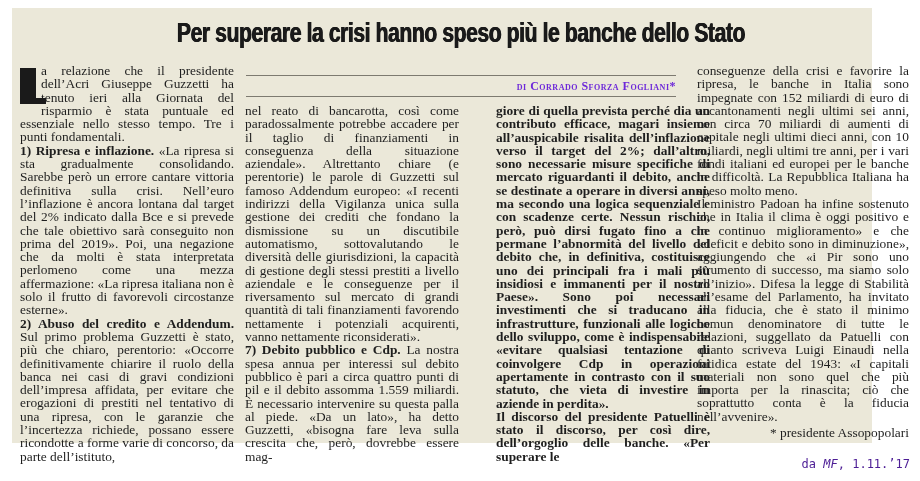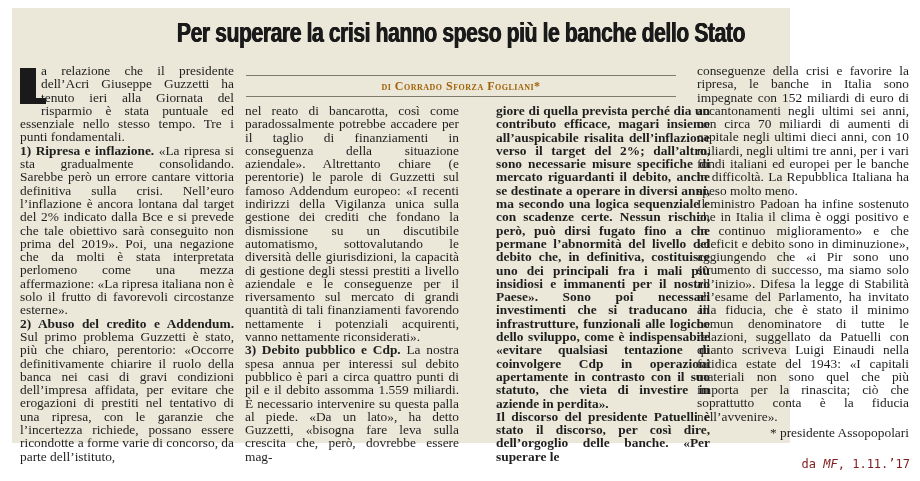--- a/index.html
+++ b/index.html
@@ -1,18 +1,18 @@
 <!DOCTYPE html>
 <html><head>
 <meta charset="utf-8">
 <style>
   html, body { margin:0; padding:0; background:#ffffff; }
   body { width:920px; height:481px; position:relative; overflow:hidden; }
   .panel {
-    position:absolute; left:12px; top:8px; width:778px; height:435px;
+    position:absolute; left:12px; top:8px; width:860px; height:435px;
     background:#ebe8d9;
   }
   .headline {
     position:absolute; left:0; top:10px; width:898px; text-align:center;
     font-family:"Liberation Sans", sans-serif; font-weight:bold;
     font-size:27px; letter-spacing:-0.5px; color:#1a1a1a;
     transform:scaleX(0.78); transform-origin:center;
     text-shadow:0.5px 0 0 #1a1a1a, -0.5px 0 0 #1a1a1a;
   }
   .col {
@@ -31,50 +31,50 @@
     font-family:"Liberation Sans", sans-serif; font-weight:bold;
     font-size:0; position:relative;
   }
   .dropcap::after{
     content:""; position:absolute; left:16px; bottom:0; width:10px; height:6px; background:#1a1a1a;
   }
   .b { font-weight:bold; }
   .byline {
     position:absolute; left:234px; top:67px; width:430px; height:14px;
     border-top:1.5px solid #7d7a70; border-bottom:1.5px solid #7d7a70;
-    padding:3px 0; text-align:center;
+    padding:3px 0; text-align:right;
     font-family:"Liberation Serif", serif; font-weight:bold; font-size:12px;
-    font-variant:small-caps; letter-spacing:0.5px; color:#a16207;
+    font-variant:small-caps; letter-spacing:0.5px; color:#6d28d9;
   }
   .signature {
     text-align:right; margin-top:3px !important;
   }
   .source {
     position:absolute; right:10px; top:457px;
-    font-family:"DejaVu Sans Mono", monospace; font-size:12px; color:#7f1d1d;
+    font-family:"DejaVu Sans Mono", monospace; font-size:12px; color:#4c1d95;
   }
   .source i { font-style:italic; }
 </style>
 </head>
 <body>
 
 <div class="panel">
   <div class="headline">Per superare la crisi hanno speso più le banche dello Stato</div>
   <div class="byline">di Corrado Sforza Fogliani*</div>
 
   <div class="col col1">
     <span class="dropcap">L</span>
     <p><span>a relazione che il presidente dell’Acri Giuseppe Guzzetti ha tenuto ieri alla Giornata del risparmio è stata puntuale ed essenziale nello stesso tempo. Tre i punti fondamentali.</span></p>
     <p><span class="b">1) Ripresa e inflazione.</span><span> «La ripresa si sta gradualmente consolidando. Sarebbe però un errore cantare vittoria definitiva sulla crisi. Nell’euro l’inflazione è ancora lontana dal target del 2% indicato dalla Bce e si prevede che tale obiettivo sarà conseguito non prima del 2019». Poi, una negazione che da molti è stata interpretata perlomeno come una mezza affermazione: «La ripresa italiana non è solo il frutto di favorevoli circostanze esterne».</span></p>
     <p><span class="b">2) Abuso del credito e Addendum.</span><span> Sul primo problema Guzzetti è stato, più che chiaro, perentorio: «Occorre definitivamente chiarire il ruolo della banca nei casi di gravi condizioni dell’impresa affidata, per evitare che erogazioni di prestiti nel tentativo di una ripresa, con le garanzie che l’incertezza richiede, possano essere ricondotte a forme varie di concorso, da parte dell’istituto,</span></p>
   </div>
 
   <div class="col col2">
     <p><span>nel reato di bancarotta, così come paradossalmente potrebbe accadere per il taglio di finanziamenti in conseguenza della situazione aziendale». Altrettanto chiare (e perentorie) le parole di Guzzetti sul famoso Addendum europeo: «I recenti indirizzi della Vigilanza unica sulla gestione dei crediti che fondano la dismissione su un discutibile automatismo, sottovalutando le diversità delle giurisdizioni, la capacità di gestione degli stessi prestiti a livello aziendale e le conseguenze per il riversamento sul mercato di grandi quantità di tali finanziamenti favorendo nettamente i potenziali acquirenti, vanno nettamente riconsiderati».</span></p>
-    <p><span class="b">3) Debito pubblico e Cdp.</span><span> La nostra spesa annua per interessi sul debito pubblico è pari a circa quattro punti di pil e il debito assomma 1.559 miliardi. È necessario intervenire su questa palla al piede. «Da un lato», ha detto Guzzetti, «bisogna fare leva sulla crescita che, però, dovrebbe essere mag-</span></p>
+    <p><span class="b">7) Debito pubblico e Cdp.</span><span> La nostra spesa annua per interessi sul debito pubblico è pari a circa quattro punti di pil e il debito assomma 1.559 miliardi. È necessario intervenire su questa palla al piede. «Da un lato», ha detto Guzzetti, «bisogna fare leva sulla crescita che, però, dovrebbe essere mag-</span></p>
   </div>
 
   <div class="col col3">
     <p><span>giore di quella prevista perché dia un contributo efficace, magari insieme all’auspicabile risalita dell’inflazione verso il target del 2%; dall’altro, sono necessarie misure specifiche di mercato riguardanti il debito, anche se destinate a operare in diversi anni, ma secondo una logica sequenziale e con scadenze certe. Nessun rischio, però, può dirsi fugato fino a che permane l’abnormità del livello del debito che, in definitiva, costituisce uno dei principali fra i mali più insidiosi e immanenti per il nostro Paese». Sono poi necessari investimenti che si traducano in infrastrutture, funzionali alle logiche dello sviluppo, come è indispensabile «evitare qualsiasi tentazione di coinvolgere Cdp in operazioni apertamente in contrasto con il suo statuto, che vieta di investire in aziende in perdita».</span></p>
     <p><span>Il discorso del presidente Patuelli è stato il discorso, per così dire, dell’orgoglio delle banche. «Per superare le</span></p>
   </div>
 
   <div class="col col4">
     <p><span>conseguenze della crisi e favorire la ripresa, le banche in Italia sono impegnate con 152 miliardi di euro di accantonamenti negli ultimi sei anni, con circa 70 miliardi di aumenti di capitale negli ultimi dieci anni, con 10 miliardi, negli ultimi tre anni, per i vari fondi italiani ed europei per le banche in difficoltà. La Repubblica Italiana ha speso molto meno.</span></p>
     <p><span>Il ministro Padoan ha infine sostenuto che in Italia il clima è oggi positivo e in continuo miglioramento» e che «deficit e debito sono in diminuzione», aggiungendo che «i Pir sono uno strumento di successo, ma siamo solo all’inizio». Difesa la legge di Stabilità all’esame del Parlamento, ha invitato alla fiducia, che è stato il minimo comun denominatore di tutte le relazioni, suggellato da Patuelli con quanto scriveva Luigi Einaudi nella fatidica estate del 1943: «I capitali materiali non sono quel che più importa per la rinascita; ciò che soprattutto conta è la fiducia nell’avvenire».</span></p>

